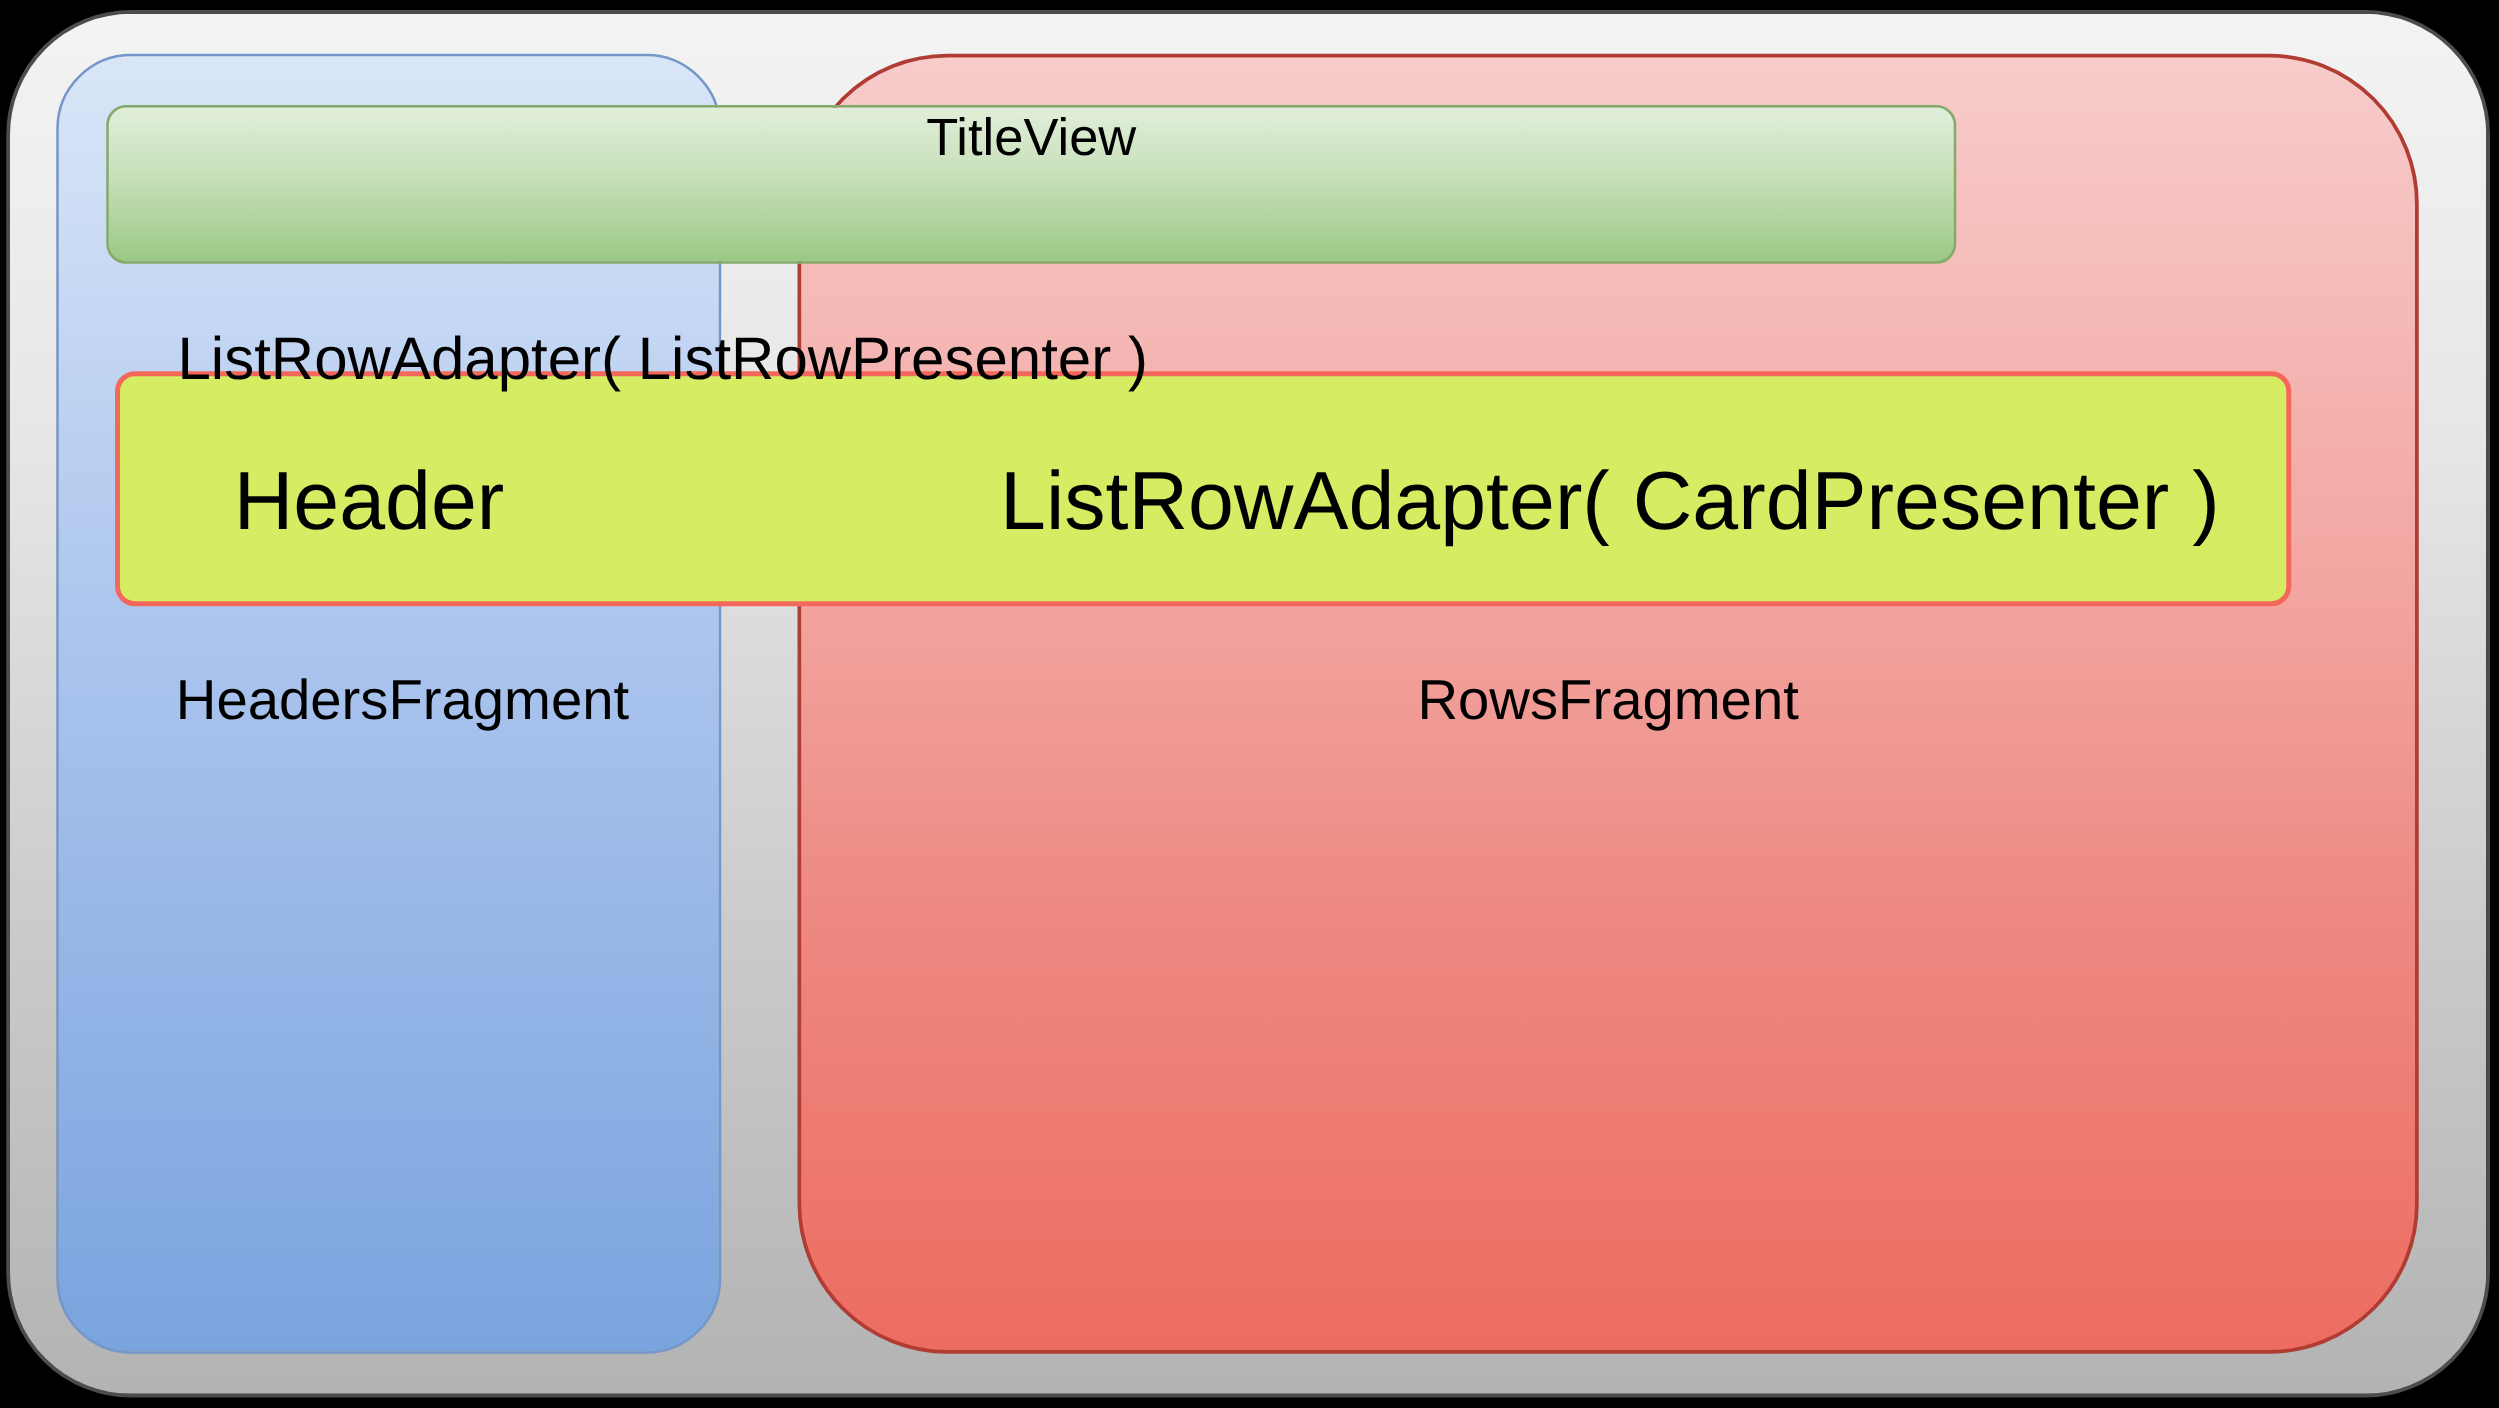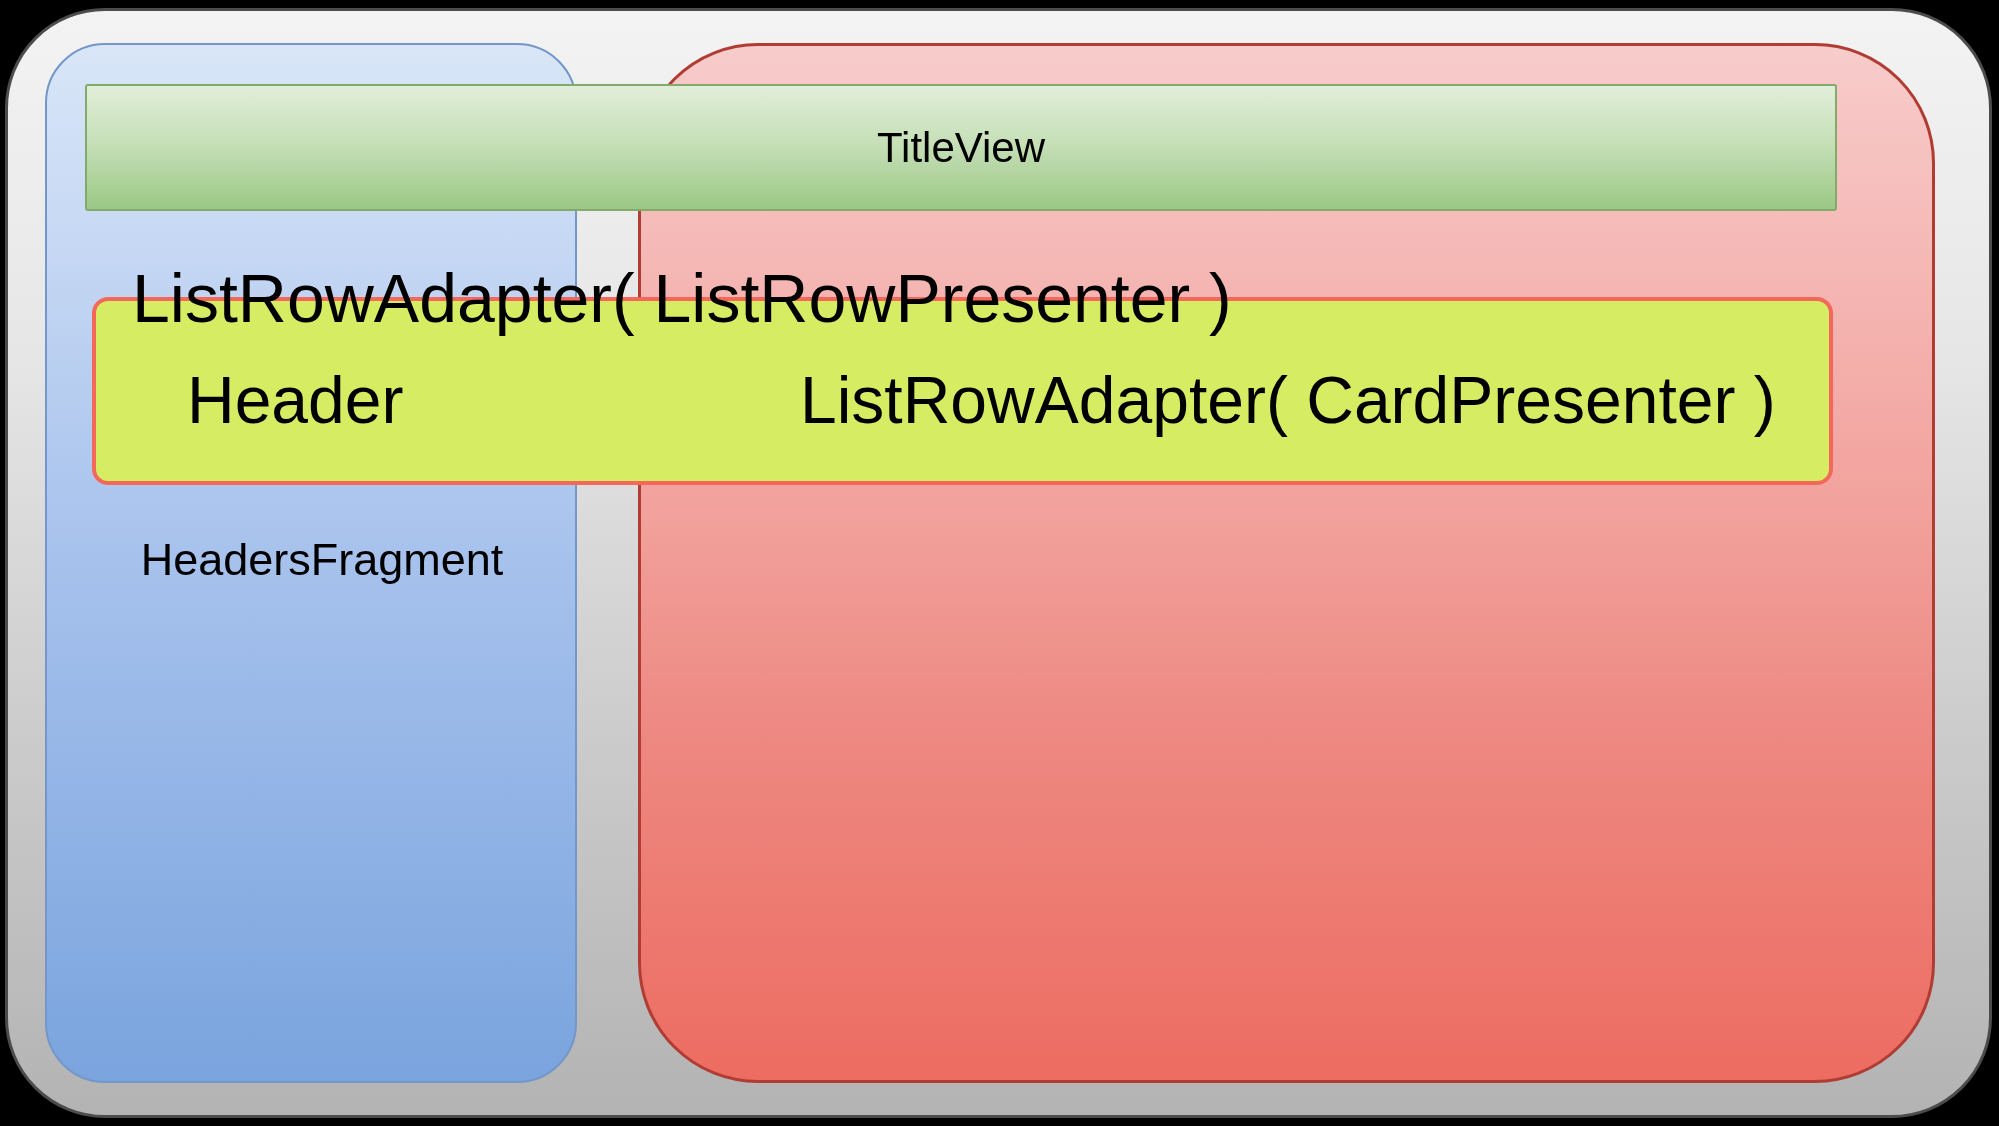--- a/index.html
+++ b/index.html
@@ -51,30 +51,30 @@
     border-radius: 120px;
     background: linear-gradient(to bottom,
       var(--c-red-top, #f7cccb) 0%,
       var(--c-red-mid, #f2a19c) 45%,
       var(--c-red-low, #ed8a83) 65%,
       var(--c-red-bottom, #ed6c61) 100%);
   }
   #title-bar {
     position: absolute;
     left: 85px; top: 84px;
-    width: 1752px; height: 127px;
+    width: 1480px; height: 127px;
     box-sizing: border-box;
     border: 2px solid var(--c-green-border, #84aa6b);
-    border-radius: 3px;
+    border-radius: 16px;
     background: linear-gradient(to bottom,
       var(--c-green-top, #e1eed9) 0%,
       #c7e0b9 45%,
       var(--c-green-bottom, #9bc885) 100%);
     display: flex;
-    align-items: center;
+    align-items: flex-start;
     justify-content: center;
   }
   #title-bar .label {
     font-size: 42px;
     color: var(--c-text, #000);
   }
   #list-row-box {
     position: absolute;
     left: 92px; top: 297px;
     width: 1741px; height: 188px;
@@ -83,22 +83,22 @@
     border-radius: 16px;
     background: var(--c-yellow-fill, #d6ed63);
   }
   .big-text {
     position: absolute;
     color: var(--c-text, #000);
     line-height: 1;
     white-space: nowrap;
   }
   #row-adapter-label {
-    left: 132px; top: 264px;
-    font-size: 68px;
+    left: 142px; top: 264px;
+    font-size: 48px;
   }
   #header-label {
     left: 187px; top: 367px;
     font-size: 66px;
   }
   #card-adapter-label {
     left: 800px; top: 367px;
     font-size: 66px;
   }
   .panel-label {
@@ -131,14 +131,15 @@
   <div id="list-row-box"></div>
 
   <div id="row-adapter-label" class="big-text">ListRowAdapter( ListRowPresenter )</div>
 
   <div id="card-adapter-label" class="big-text">ListRowAdapter( CardPresenter )</div>
 
   <div id="header-label" class="big-text">Header</div>
 
   <div id="headers-label" class="panel-label">HeadersFragment</div>
 
+  <div id="rows-label" class="panel-label">RowsFragment</div>
 
 </div>
 
 </body></html>

